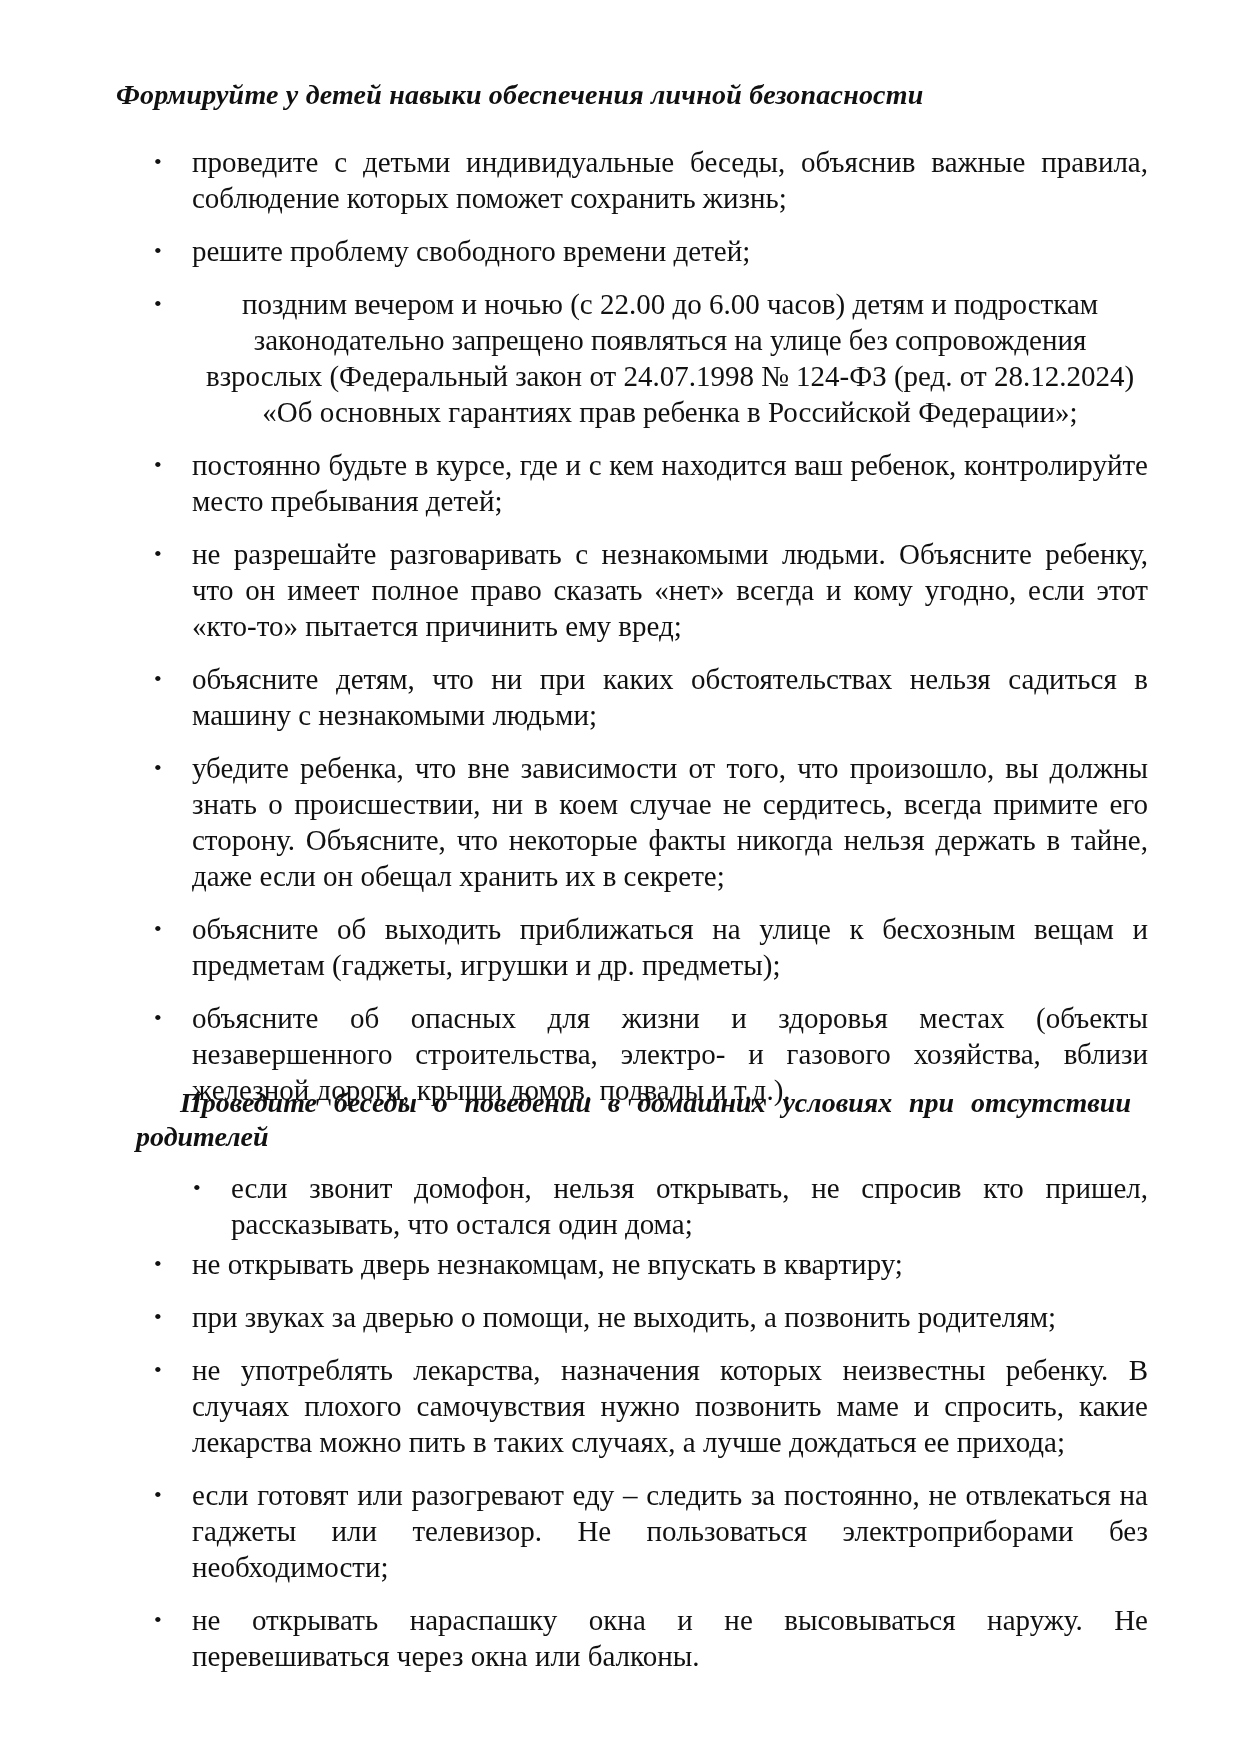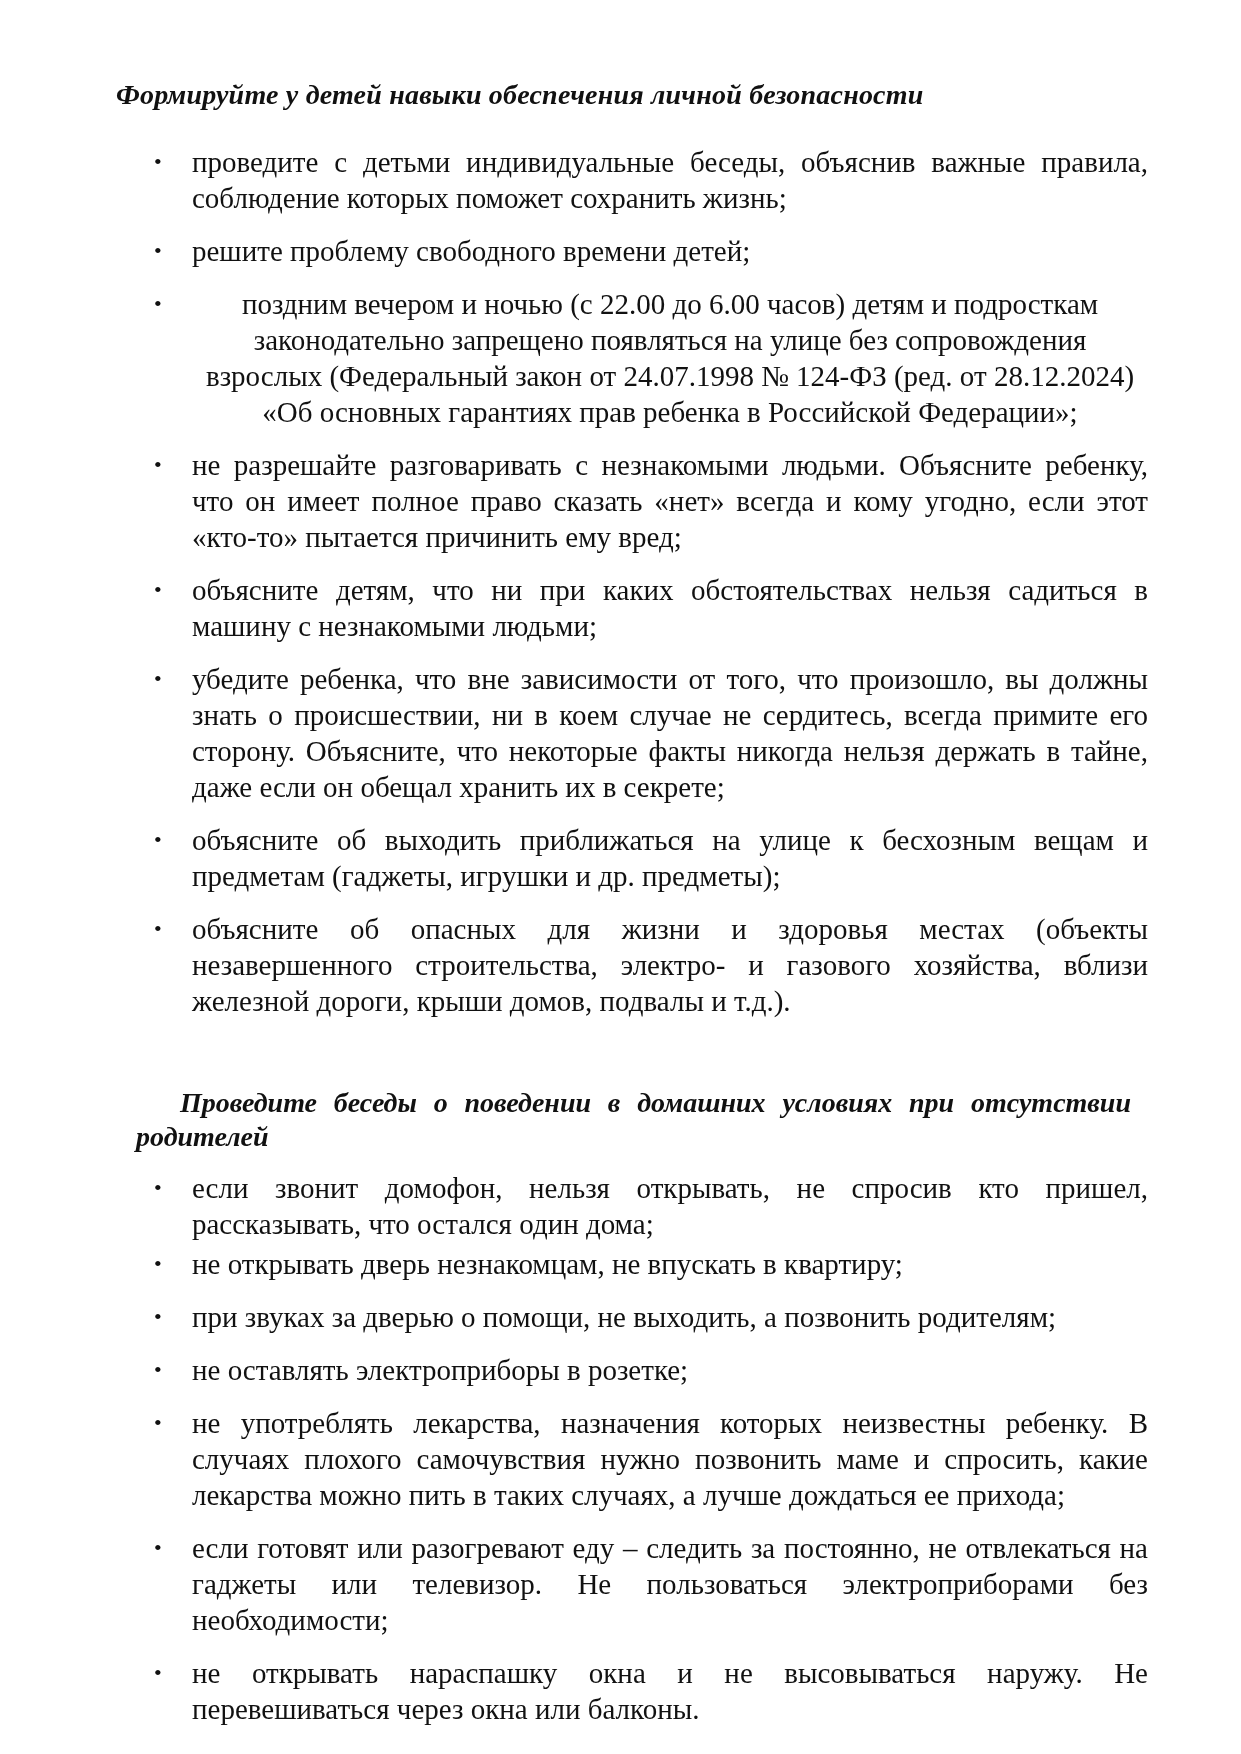--- a/index.html
+++ b/index.html
@@ -24,45 +24,45 @@
     font-size: 29px; line-height: 36px; text-align: justify;
     hyphens: none;
   }
   ul.list li::before {
     content: "\2022"; position: absolute; left: 154px; top: 0; font-size: 22px;
   }
   .list1 { top: 144px; }
   .list1 li { margin-bottom: 17px; }
   .list2 { top: 1170px; }
   .list2 li { margin-bottom: 17px; }
-  .list2 li.tight { margin-bottom: 4px; }
+  .list2 li.tight { margin-bottom: 4px; margin-left: 39px; }
 </style>
 </head>
 <body>
 
 <div class="page">
 
   <h2 class="heading h1">Формируйте у детей навыки обеспечения личной безопасности</h2>
 
   <ul class="list list1">
     <li>проведите с детьми индивидуальные беседы, объяснив важные правила, соблюдение которых поможет сохранить жизнь;</li>
     <li>решите проблему свободного времени детей;</li>
     <li style="text-align:center">поздним вечером и ночью (с 22.00 до 6.00 часов) детям и подросткам законодательно запрещено появляться на улице без сопровождения взрослых  (Федеральный закон от 24.07.1998 № 124-ФЗ (ред. от 28.12.2024) «Об основных гарантиях прав ребенка в Российской Федерации»;</li>
+    <li>постоянно будьте в курсе, где и с кем находится ваш ребенок, контролируйте место пребывания детей;</li>
     <li>не разрешайте разговаривать с незнакомыми людьми. Объясните ребенку, что он имеет полное право сказать «нет» всегда и кому угодно, если этот «кто-то» пытается причинить ему вред;</li>
     <li>объясните детям, что ни при каких обстоятельствах нельзя садиться в машину с незнакомыми людьми;</li>
     <li>убедите ребенка, что вне зависимости от того, что произошло, вы должны знать о происшествии, ни в коем случае не сердитесь, всегда примите его сторону. Объясните, что некоторые факты никогда нельзя держать в тайне, даже если он обещал хранить их в секрете;</li>
     <li>объясните об выходить приближаться на улице к бесхозным вещам и предметам (гаджеты, игрушки и др. предметы);</li>
     <li>объясните об опасных для жизни и здоровья местах (объекты незавершенного строительства, электро- и газового хозяйства, вблизи железной дороги, крыши домов, подвалы и т.д.).</li>
   </ul>
 
   <h2 class="heading h2">Проведите беседы о поведении в домашних условиях при отсутствии родителей</h2>
 
   <ul class="list list2">
     <li class="tight">если звонит домофон, нельзя открывать, не спросив кто пришел, рассказывать, что остался один дома;</li>
     <li>не открывать дверь незнакомцам, не впускать в квартиру;</li>
     <li>при звуках за дверью о помощи, не выходить, а позвонить родителям;</li>
-    <li>не оставлять электроприборы в розетке;</li>
     <li>не употреблять лекарства, назначения которых неизвестны ребенку. В случаях плохого самочувствия нужно позвонить маме и спросить, какие лекарства можно пить в таких случаях, а лучше дождаться ее прихода;</li>
     <li>если готовят или разогревают еду – следить за постоянно, не отвлекаться на гаджеты или телевизор. Не пользоваться электроприборами без необходимости;</li>
     <li>не открывать нараспашку окна и не высовываться наружу. Не перевешиваться через окна или балконы.</li>
   </ul>
 
 </div>
 
 </body></html>

